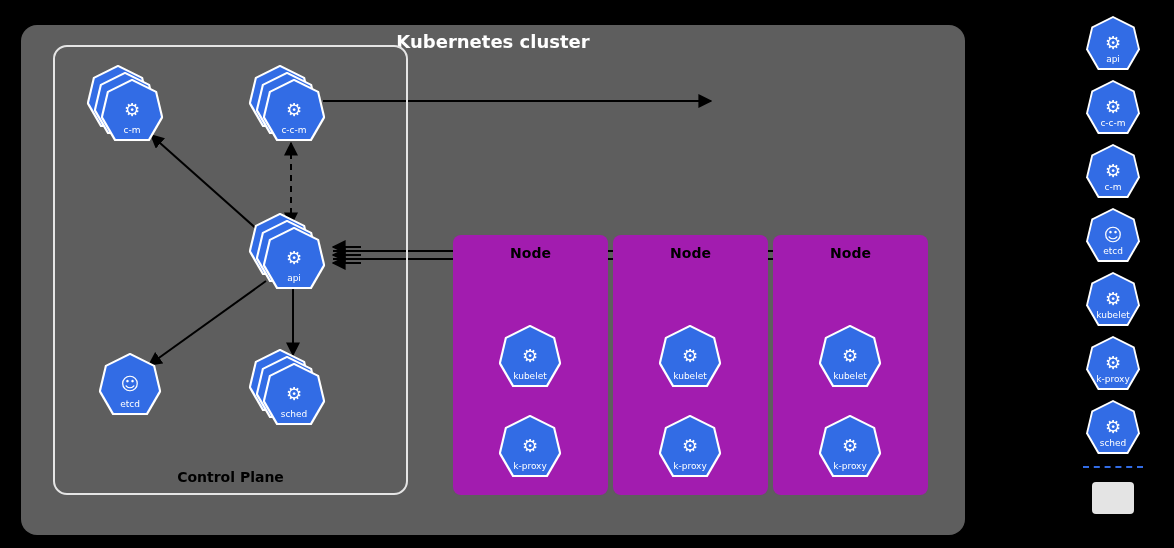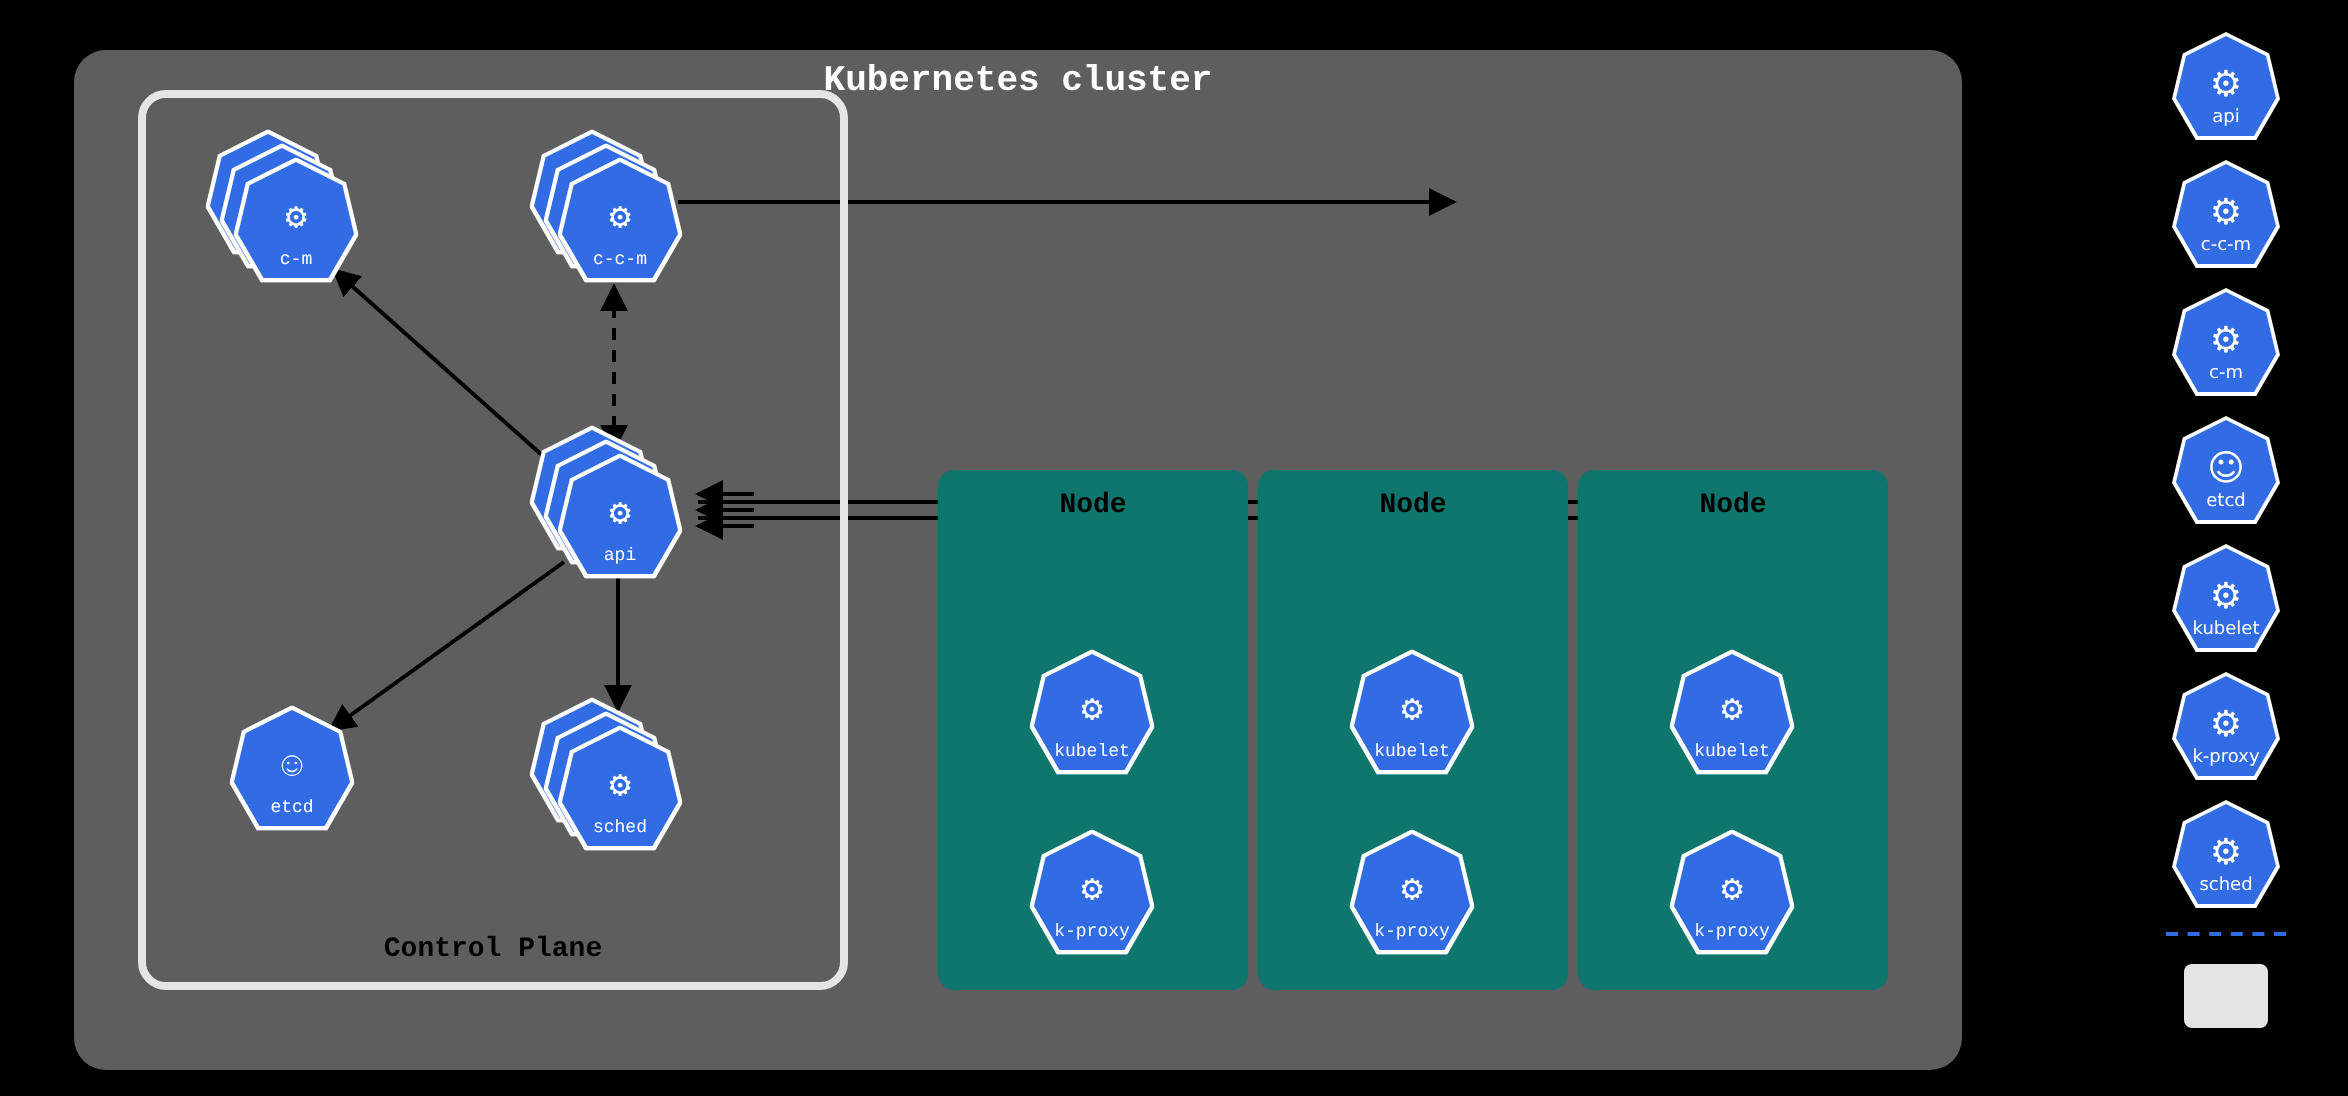--- a/index.html
+++ b/index.html
@@ -6,60 +6,59 @@
   body {
     width: 1174px;
     height: 548px;
     background: #000;
     font-family: "DejaVu Sans", Verdana, sans-serif;
     position: relative;
     overflow: hidden;
   }
   .cluster {
     position: absolute;
-    left: 37px;
+    left: 21px;
     top: 25px;
     width: 944px;
     height: 510px;
     background: #5e5e5e;
     border-radius: 16px;
-    font-family: Liberation Mono, monospace;
   }
   .cluster-title {
     position: absolute;
     left: 0; right: 0;
     top: 6px;
     text-align: center;
     color: #fff;
     font-weight: bold;
     font-size: 18px;
   }
   .control-plane {
     position: absolute;
     left: 32px;
     top: 20px;
     width: 355px;
     height: 450px;
-    border: 4px solid #e5e5e5;
+    border: 2px solid #e5e5e5;
     border-radius: 14px;
   }
   .control-plane-title {
     position: absolute;
     left: 0; right: 0;
     bottom: 8px;
     text-align: center;
     color: #000;
     font-weight: bold;
     font-size: 14px;
   }
   .node-box {
     position: absolute;
     width: 155px;
     height: 260px;
-    background: #0f766e;
+    background: #a21caf;
     border-radius: 8px;
   }
   .node-title {
     position: absolute;
     top: 10px;
     left: 0; right: 0;
     text-align: center;
     color: #000;
     font-weight: bold;
     font-size: 14px;

